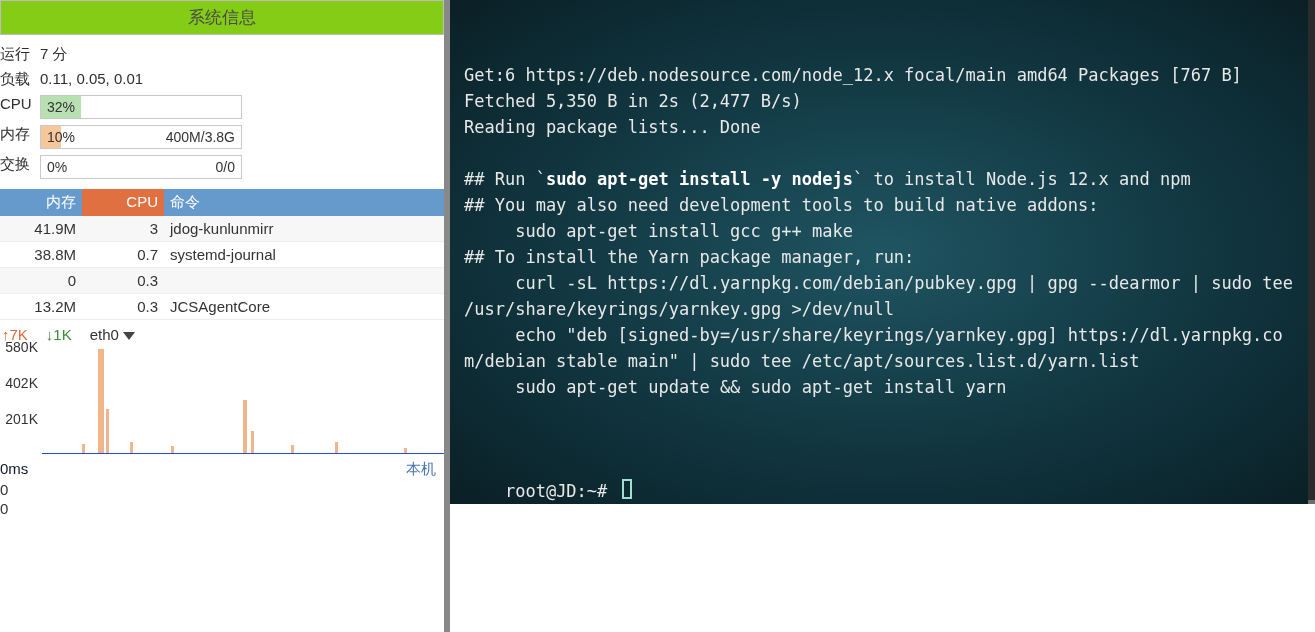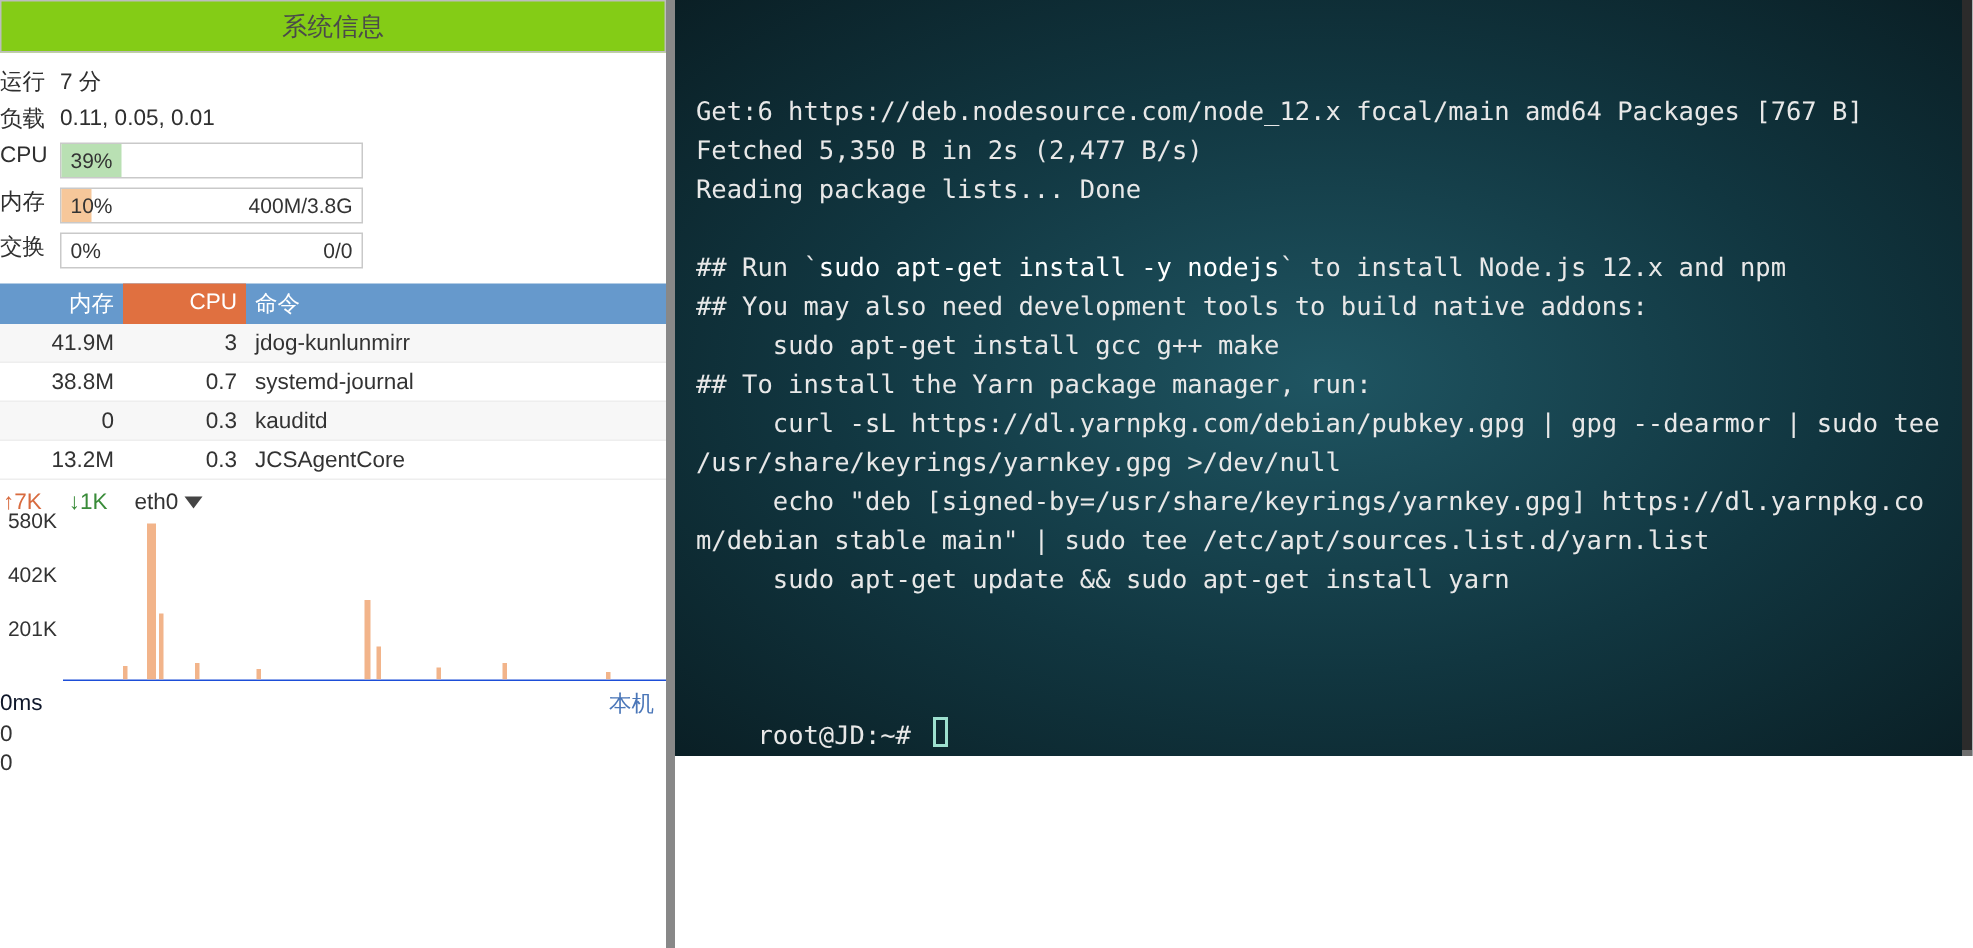--- a/index.html
+++ b/index.html
@@ -31,21 +31,21 @@
   .if-name{color:#333}
   .tri{display:inline-block;width:0;height:0;border-left:6px solid transparent;border-right:6px solid transparent;border-top:8px solid #444;vertical-align:middle;margin-left:4px}
   .graph{position:relative;height:110px;border-bottom:1px solid #1d4ed8;margin:0 0 4px 42px}
   .ylab{position:absolute;left:-46px;width:42px;text-align:right;font-size:14px;color:#333}
   .bars{position:absolute;left:0;right:0;bottom:0;top:0;overflow:hidden}
   .vbar{position:absolute;bottom:0;width:4px;background:#f2b48a}
   .lat-row{display:flex;justify-content:space-between;padding:2px 8px 0 0;color:#4a76b8;font-size:15px}
   .lat-axis{color:#333;padding-left:0}
   
   .term{flex:1;height:504px;background:radial-gradient(ellipse at center,#1f5562 0%,#113640 55%,#0a1f25 100%);color:#e8e8e8;font-family:"Consolas","DejaVu Sans Mono",monospace;font-size:17px;line-height:26px;padding:10px 14px;box-sizing:border-box;white-space:pre-wrap;word-break:break-all;overflow:hidden;position:relative}
-  .term .b{font-weight:normal;color:#fff}
+  .term .b{font-weight:bold;color:#fff}
   .cursor{display:inline-block;width:10px;height:20px;border:2px solid #9de0cf;box-sizing:border-box;margin-left:4px;vertical-align:-2px}
   .term-scroll{position:absolute;right:0;top:0;bottom:0;width:7px;background:#2b2b2b}
   .term-thumb{position:absolute;right:0;width:7px;background:#6e6e6e}
 </style>
 </head>
 <body>
 
 <div class="wrap">
 
   <div class="left">
@@ -60,21 +60,21 @@
       </div>
       <div class="sys-line">
         <span class="sys-label">负载</span>
         <span class="sys-val">0.11, 0.05, 0.01</span>
       </div>
       <div class="sys-line">
         <span class="sys-label">CPU</span>
         <div class="bar-wrap">
           <div class="bar-fill" style="width:20%;background:#b9e0b3"></div>
           <div class="bar-text">
-              <span>39%</span>
+              <span>32%</span>
               <span></span>
             </div>
         </div>
       </div>
       <div class="sys-line">
         <span class="sys-label">内存</span>
         <div class="bar-wrap">
           <div class="bar-fill" style="width:10%;background:#f6c79a"></div>
           <div class="bar-text">
             <span>10%</span>
@@ -105,21 +105,20 @@
           <div class="col-cmd">jdog-kunlunmirr</div>
         </div>
         <div class="proc-row">
           <div class="col-mem">38.8M</div>
           <div class="col-cpu">0.7</div>
           <div class="col-cmd">systemd-journal</div>
         </div>
         <div class="proc-row">
           <div class="col-mem">0</div>
           <div class="col-cpu">0.3</div>
-          <div class="col-cmd">kauditd</div>
         </div>
         <div class="proc-row">
           <div class="col-mem">13.2M</div>
           <div class="col-cpu">0.3</div>
           <div class="col-cmd">JCSAgentCore</div>
         </div>
       </div>
 
     <div class="net-hdr">
       <span class="up">↑7K</span>

